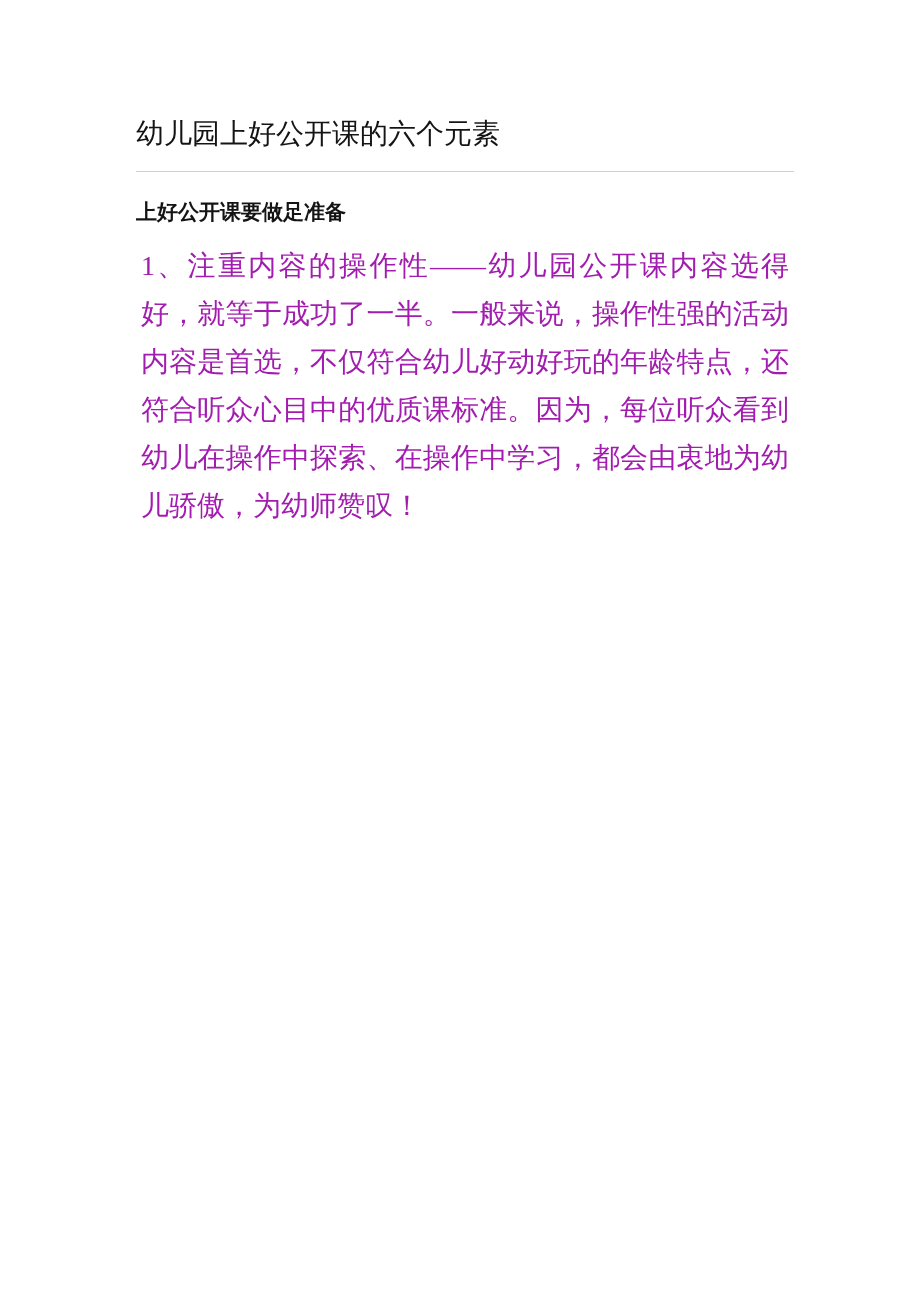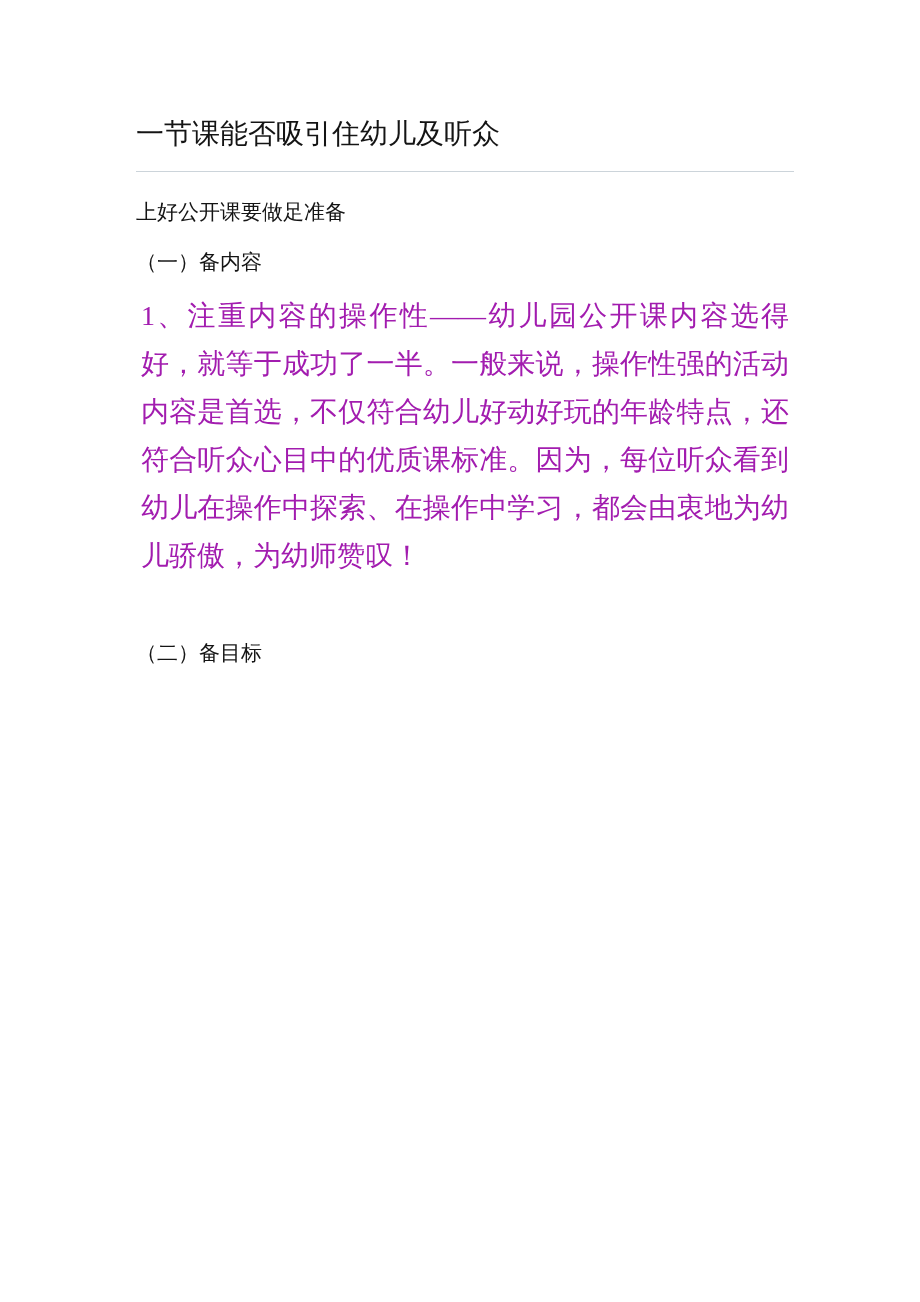--- a/index.html
+++ b/index.html
@@ -32,47 +32,45 @@
   .title-divider {
     border: none;
     border-top: 1px solid #ccd4da;
     height: 0;
     margin: 16px 0 15px 0;
   }
   .section-heading {
     margin: 0;
     font-size: 21px;
     line-height: 50px;
-    font-weight: 400;
+    font-weight: 700;
     color: #141414;
   }
   .body-para {
     margin: 5px;
     font-size: 28px;
     line-height: 48px;
     text-align: justify;
     color: #a21caf;
   }
   .gap-above {
     margin-top: 48px;
   }
 </style>
 </head>
 <body>
 
 <div class="page">
 
-  <h1 class="doc-title">一节课能否吸引住幼儿及听众</h1>
+  <h1 class="doc-title">幼儿园上好公开课的六个元素</h1>
 
   <hr class="title-divider">
 
   <h2 class="section-heading">上好公开课要做足准备</h2>
 
-  <h3 class="section-heading">（一）备内容</h3>
 
   <p class="body-para">1、注重内容的操作性——幼儿园公开课内容选得好，就等于成功了一半。一般来说，操作性强的活动内容是首选，不仅符合幼儿好动好玩的年龄特点，还符合听众心目中的优质课标准。因为，每位听众看到幼儿在操作中探索、在操作中学习，都会由衷地为幼儿骄傲，为幼师赞叹！</p>
 
 
 
-  <h3 class="section-heading gap-above">（二）备目标</h3>
 
 
 </div>
 
 </body></html>

